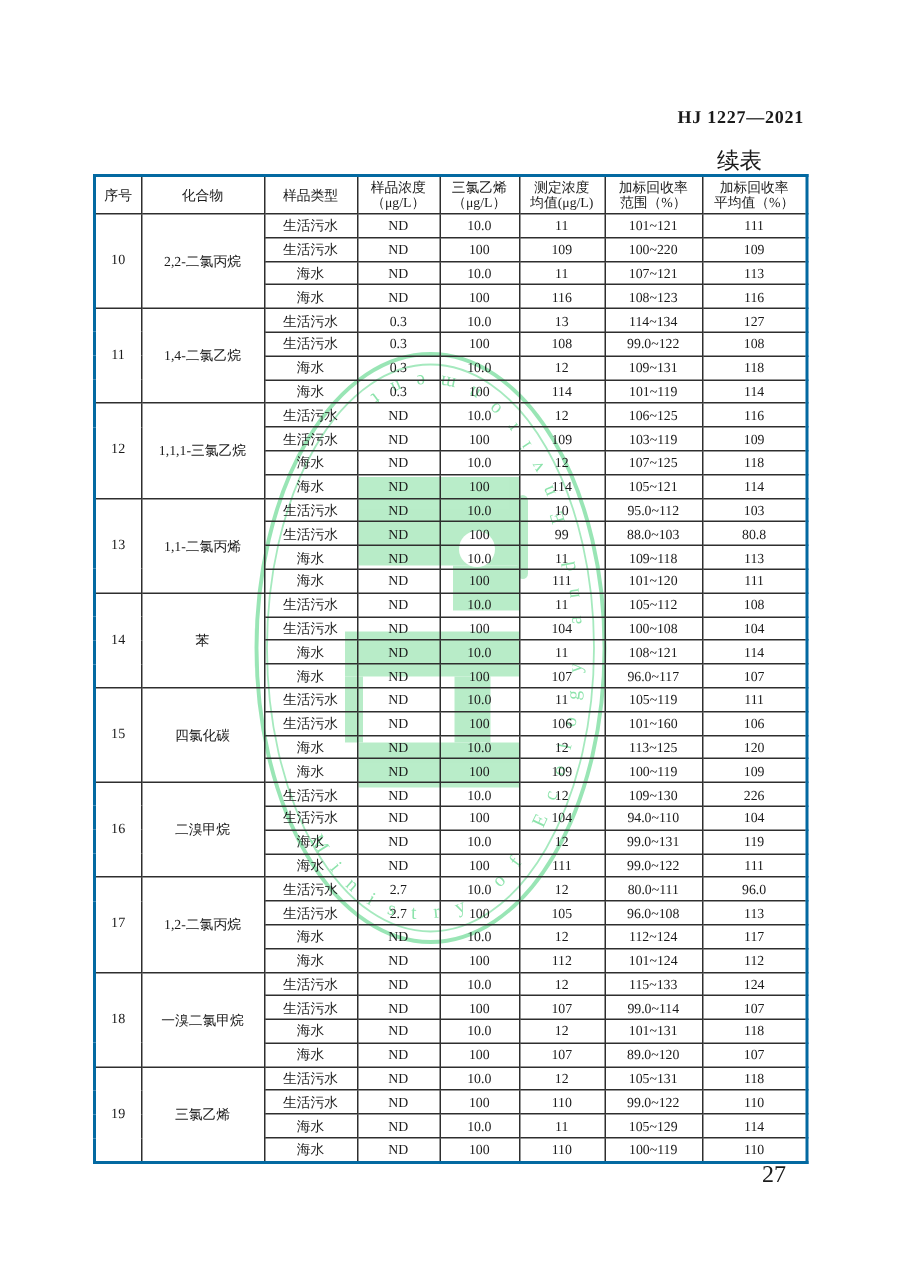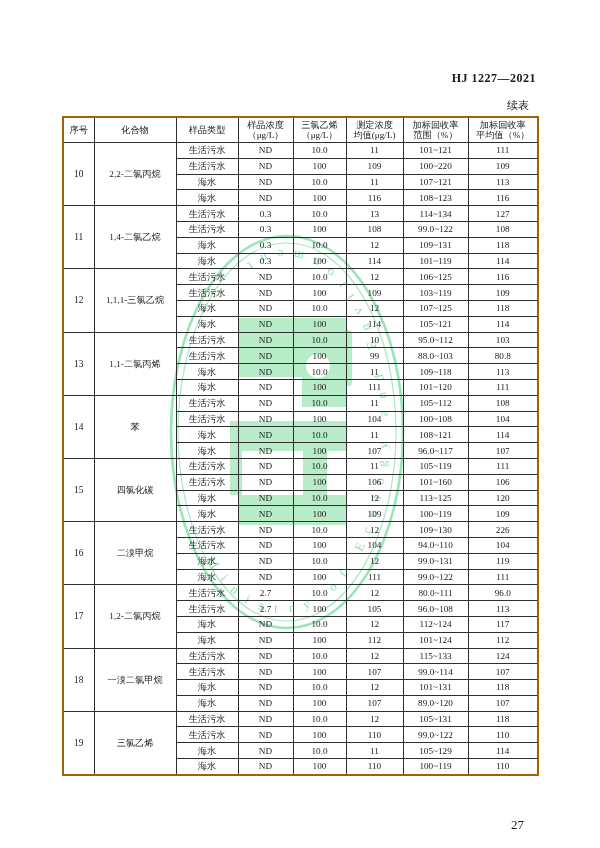--- a/index.html
+++ b/index.html
@@ -5,27 +5,27 @@
   html,body{margin:0;padding:0;background:#e8e8e8;}
   #page{
     position:relative;width:600px;height:848px;background:#ffffff;
     font-family:"Liberation Serif","DejaVu Serif",serif;color:#1a1a1a;
     margin:0 auto;overflow:hidden;
   }
   #doc-code{
     position:absolute;top:71px;right:64px;font-size:12px;font-weight:bold;
     letter-spacing:0.5px;
   }
-  #continued{position:absolute;top:98px;right:71px;font-size:11px;}
-  #page-num{position:absolute;top:817px;right:76px;font-size:13px;text-align:center;}
+  #continued{position:absolute;top:98px;right:92px;font-size:15px;}
+  #page-num{position:absolute;top:775px;right:76px;font-size:16px;text-align:center;}
   #wm{position:absolute;left:0;top:0;z-index:1;}
   table#rec{
     position:absolute;left:62px;top:116px;width:475px;z-index:2;
     border-collapse:collapse;table-layout:fixed;background:transparent;
-    border:2px solid #a16207;
+    border:2px solid #0369a1;
   }
   #rec th,#rec td{
     border:1px solid #2e2e2e;padding:0;text-align:center;vertical-align:middle;
     font-weight:normal;overflow:hidden;white-space:nowrap;background:transparent;
   }
   #rec th{height:24px;font-size:9.2px;line-height:10.5px;}
   #rec td{height:14.8px;font-size:9.2px;line-height:12px;}
   #rec tr.gs td{border-top:1.6px solid #151515;}
   #rec td.num-cell{font-size:9.4px;}
 </style>

